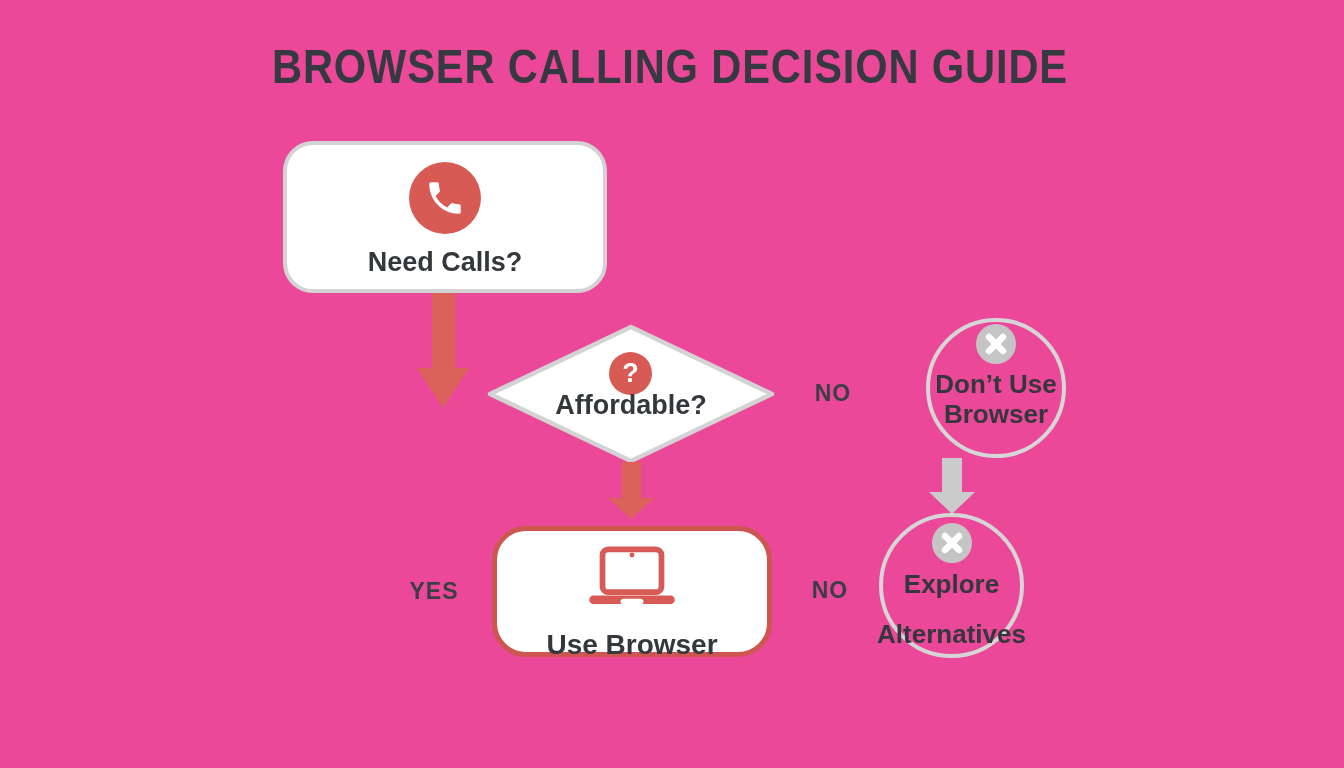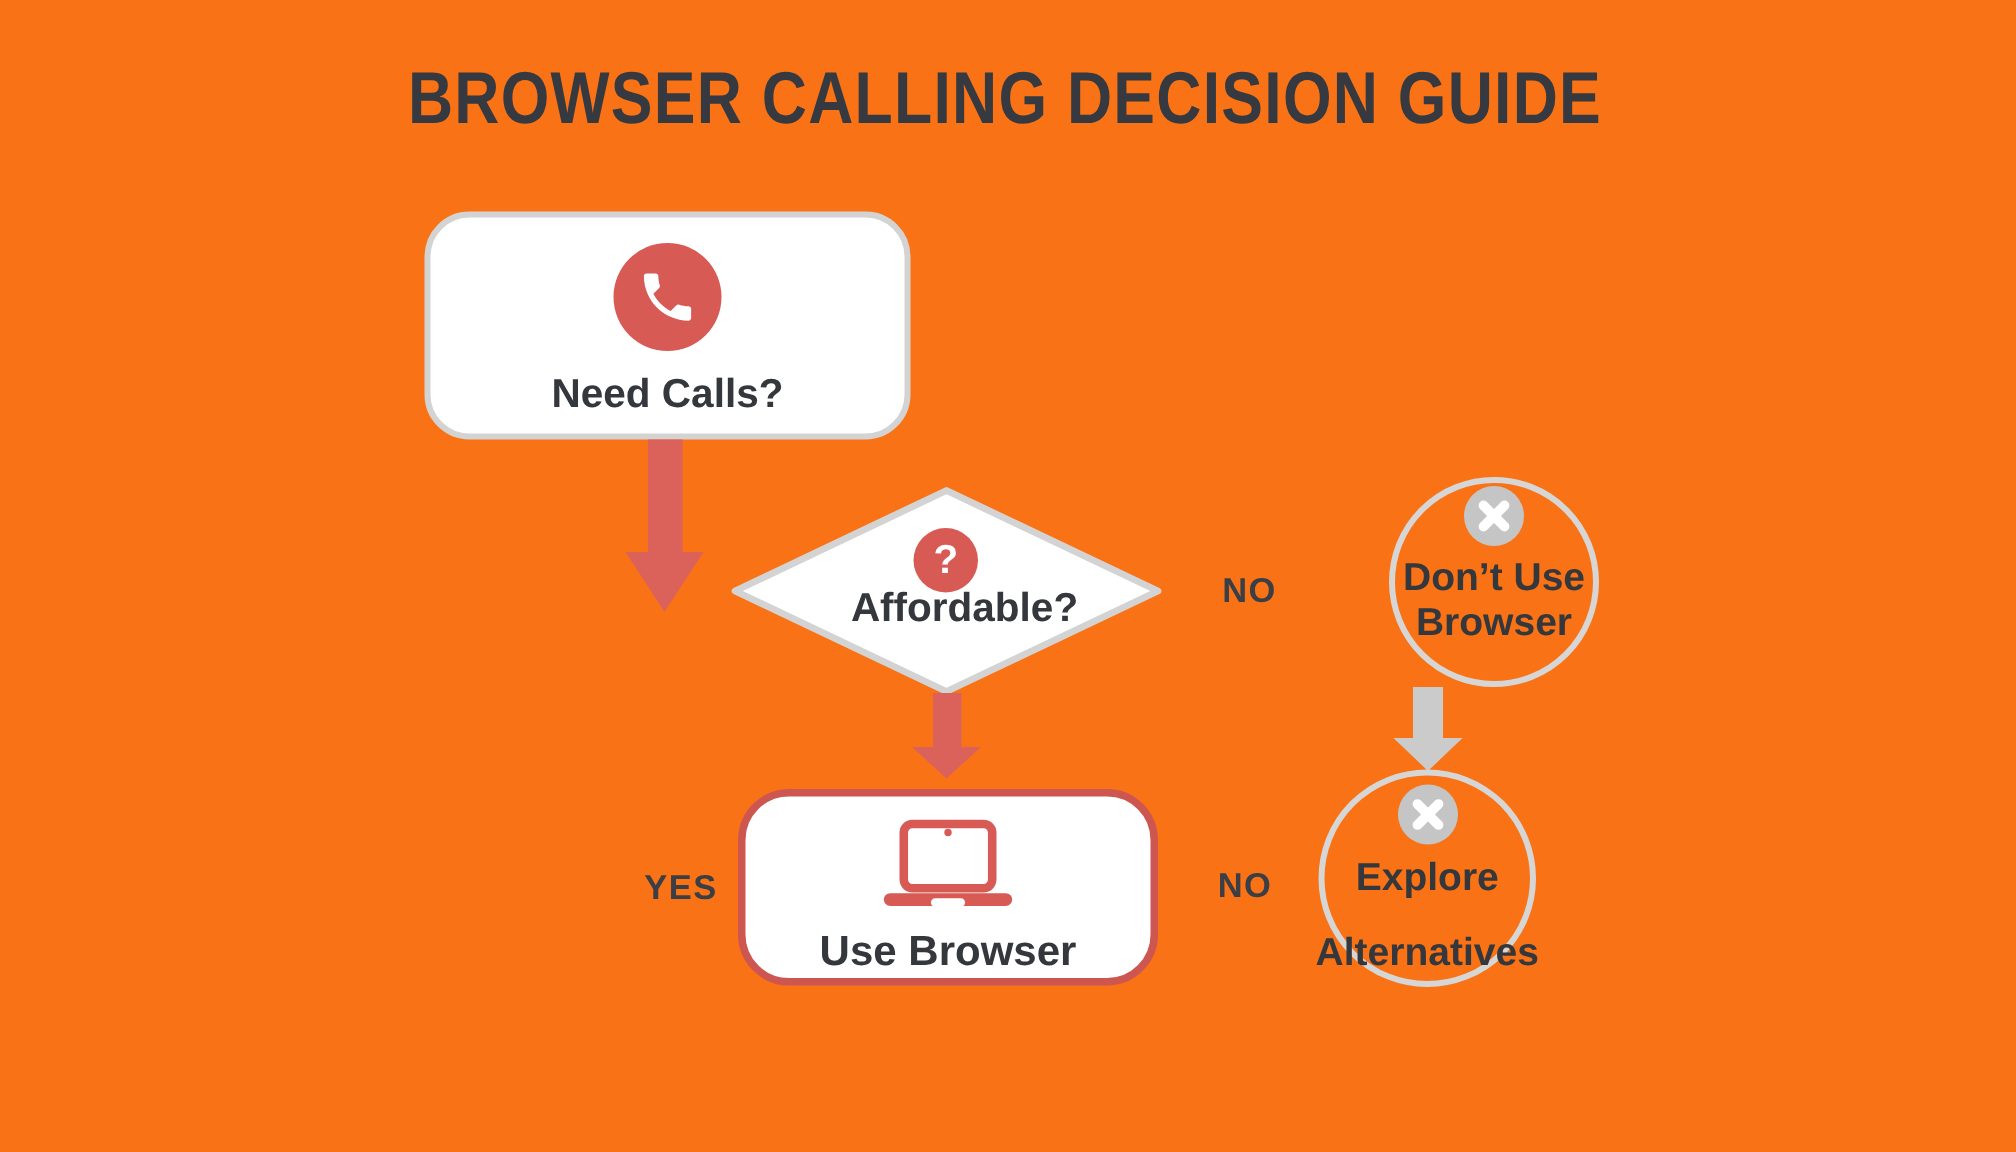--- a/index.html
+++ b/index.html
@@ -1,18 +1,18 @@
 <!DOCTYPE html>
 <html><head>
 <meta charset="utf-8">
 <style>
   html,body{margin:0;padding:0;background:#ffffff;}
   .canvas{
     position:relative;width:1344px;height:768px;overflow:hidden;
-    background:#f97316;
+    background:#ec4899;
     font-family:"Liberation Sans","DejaVu Sans",sans-serif;
     color:#35383e;
   }
   
   .title{
     position:absolute;left:0;top:38px;width:100%;margin:0;
     text-align:center;font-size:49px;font-weight:700;letter-spacing:1px;
     color:#36393f;transform:scaleX(0.85);transform-origin:49% 50%;
     white-space:nowrap;
   }
@@ -42,46 +42,46 @@
   #edge-affordable-yes .shaft{left:14px;top:0;width:19px;height:38px;}
   #edge-affordable-yes .head{left:0;top:36px;border-left:23.5px solid transparent;border-right:23.5px solid transparent;border-top:21px solid #da625b;}
   #edge-dont-explore{left:929px;top:458px;width:46px;height:57px;}
   #edge-dont-explore .shaft{left:13px;top:0;width:20px;height:36px;}
   #edge-dont-explore .head{left:0;top:34px;border-left:23px solid transparent;border-right:23px solid transparent;border-top:22px solid #cbcbcb;}
   
   .diamond-wrap{position:absolute;left:486px;top:323px;width:290px;height:142px;}
   .diamond-wrap svg.diamond{position:absolute;left:0;top:0;}
   .diamond-wrap .icon-circle{position:absolute;left:123px;top:29px;width:43px;height:43px;}
   .diamond-wrap .q-glyph{color:#ffffff;font-size:27px;font-weight:700;line-height:1;}
-  .diamond-wrap .node-label{position:absolute;left:12px;top:67px;width:100%;font-size:27px;}
+  .diamond-wrap .node-label{position:absolute;left:0;top:67px;width:100%;font-size:27px;}
   
   .edge-label{position:absolute;font-size:23px;font-weight:700;color:#3b3e44;letter-spacing:1px;}
   #label-no-top{left:800px;top:380px;width:66px;text-align:center;}
-  #label-yes{left:420px;top:578px;width:68px;text-align:center;}
+  #label-yes{left:400px;top:578px;width:68px;text-align:center;}
   #label-no-bottom{left:797px;top:577px;width:66px;text-align:center;}
   
   .circle-node{
     position:absolute;box-sizing:border-box;border:4px solid #d6d6d6;border-radius:50%;
     display:flex;flex-direction:column;align-items:center;justify-content:flex-start;
   }
   #node-dont-use{left:926px;top:318px;width:140px;height:140px;padding-top:47px;}
   #node-explore{left:879px;top:513px;width:145px;height:145px;padding-top:52px;gap:20px;}
   .circle-node .x-badge{
     position:absolute;top:2px;left:50%;transform:translateX(-50%);
     width:40px;height:40px;border-radius:50%;background:#c5c5c5;
     display:flex;align-items:center;justify-content:center;
   }
   #node-explore .x-badge{top:6px;}
   .circle-node .node-label{font-size:26px;line-height:30px;white-space:nowrap;}
   
   .use-box{
     position:absolute;left:492px;top:526px;width:280px;height:131px;
     box-sizing:border-box;border:5px solid #cd5750;border-radius:34px;background:#ffffff;
     display:flex;flex-direction:column;align-items:center;justify-content:flex-start;
-    padding-top:15px;gap:9px;
+    padding-top:15px;gap:21px;
   }
   .use-box .node-label{font-size:28px;}
 </style>
 </head>
 <body>
 
 <div class="canvas">
 
   <h1 class="title">BROWSER CALLING DECISION GUIDE</h1>
 

